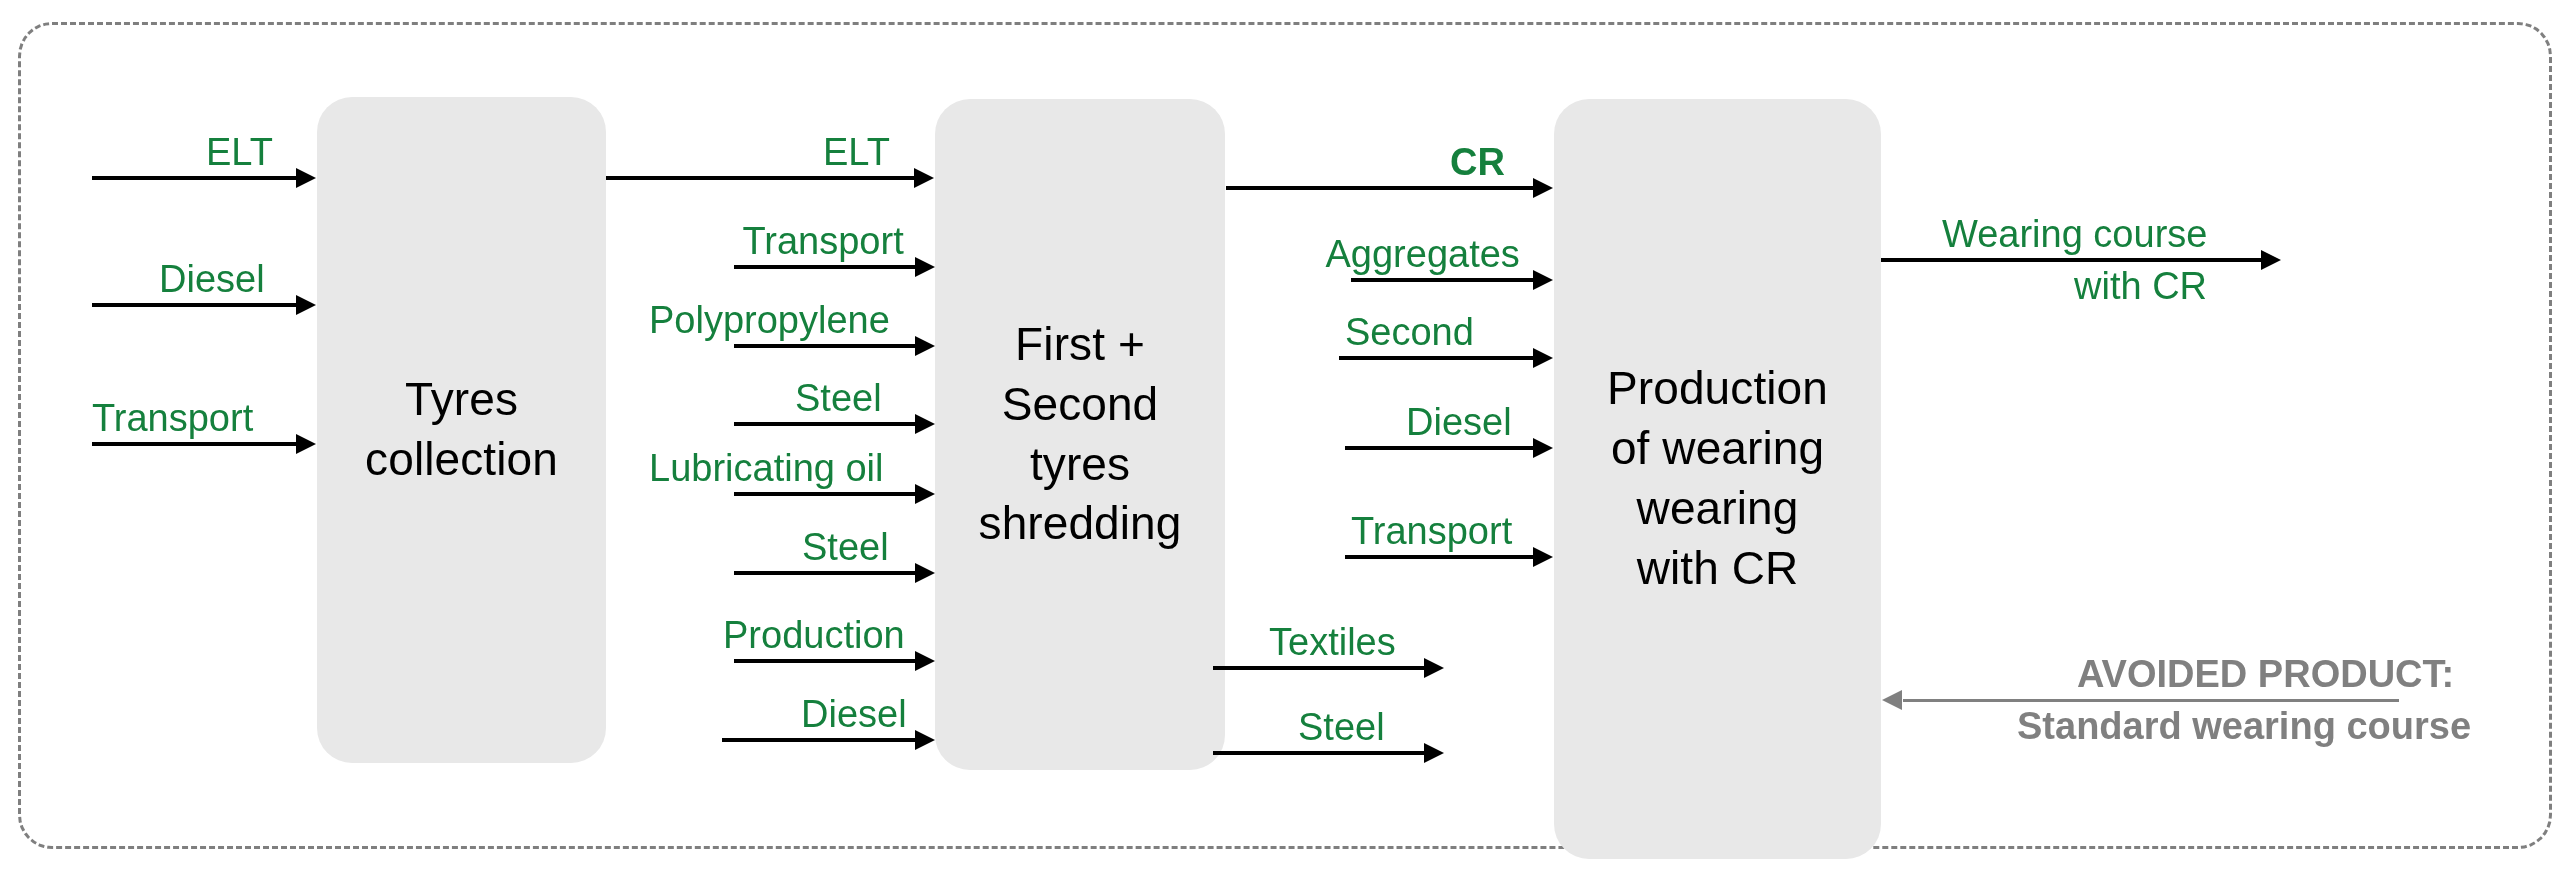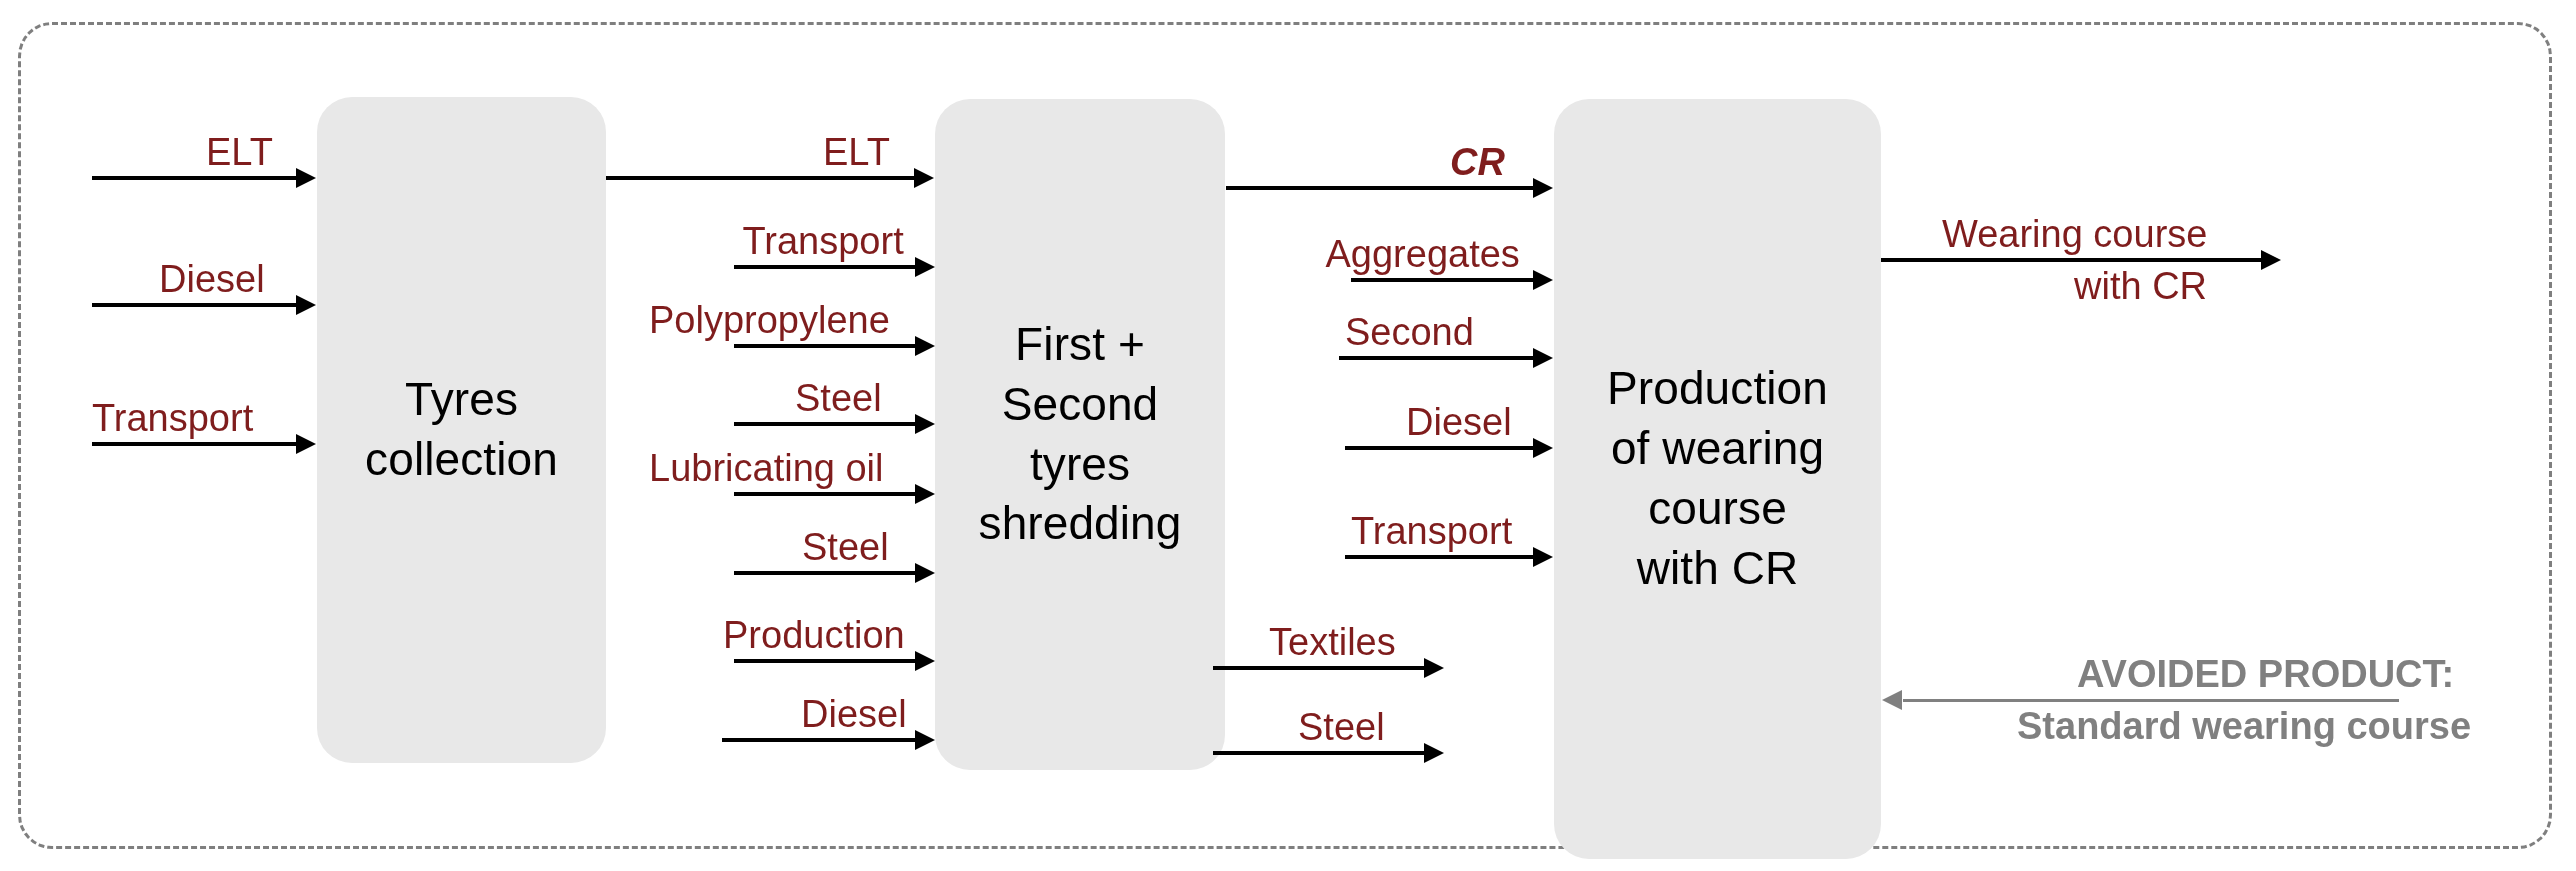--- a/index.html
+++ b/index.html
@@ -65,25 +65,25 @@
   }
   .flow .head.left {
     border-left: none;
     border-right: 20.6px solid #000000;
   }
   .flow .lbl {
     position: absolute;
     white-space: nowrap;
     font-size: 38px;
     line-height: 1.06;
-    color: #7f1d1d;
+    color: #15803d;
   }
   .flow .lbl.above { bottom: 6px; }
   .flow .lbl.below { top: 6px; }
-  .flow .lbl.bold { font-weight: bold; font-style: italic; }
+  .flow .lbl.bold { font-weight: bold; }
 
   
   .flow.avoided .shaft { background: #808080; height: 3px; top: -1.2px; }
   .flow.avoided .head.left { border-right-color: #808080; }
   .flow.avoided .lbl { color: #808080; font-weight: bold; }
 </style>
 </head>
 <body>
 
 <div id="stage">
@@ -98,21 +98,21 @@
   <div class="pbox" style="left:935px; top:99px; width:290px; height:671px;">
     <span class="ln">First +</span>
     <span class="ln">Second</span>
     <span class="ln">tyres</span>
     <span class="ln">shredding</span>
   </div>
 
   <div class="pbox" style="left:1554px; top:99px; width:327px; height:760px;">
     <span class="ln">Production</span>
     <span class="ln">of wearing</span>
-    <span class="ln">course</span>
+    <span class="ln">wearing</span>
     <span class="ln">with CR</span>
   </div>
 
   <div class="flow" style="left:92px; top:178px; width:224px;">
     <div class="shaft" style="width:204px;"></div>
     <div class="head" style="left:204px;"></div>
     <div class="lbl above" style="left:114px;">ELT</div>
   </div>
 
   <div class="flow" style="left:92px; top:305px; width:224px;">

